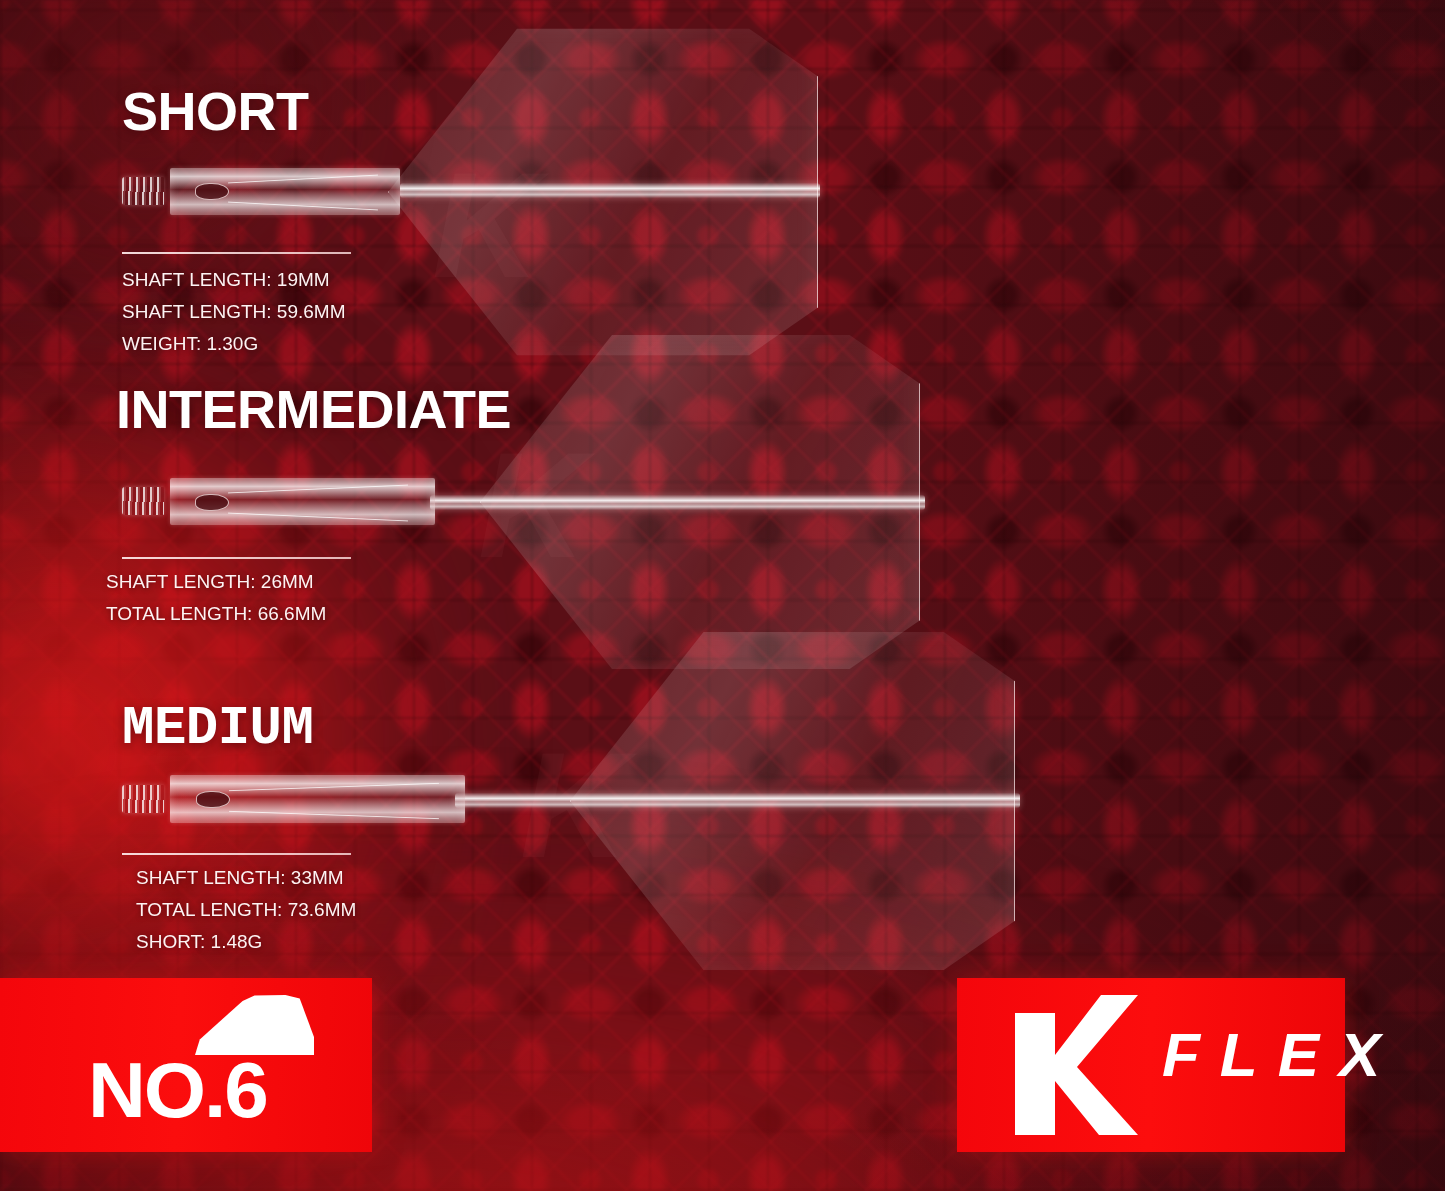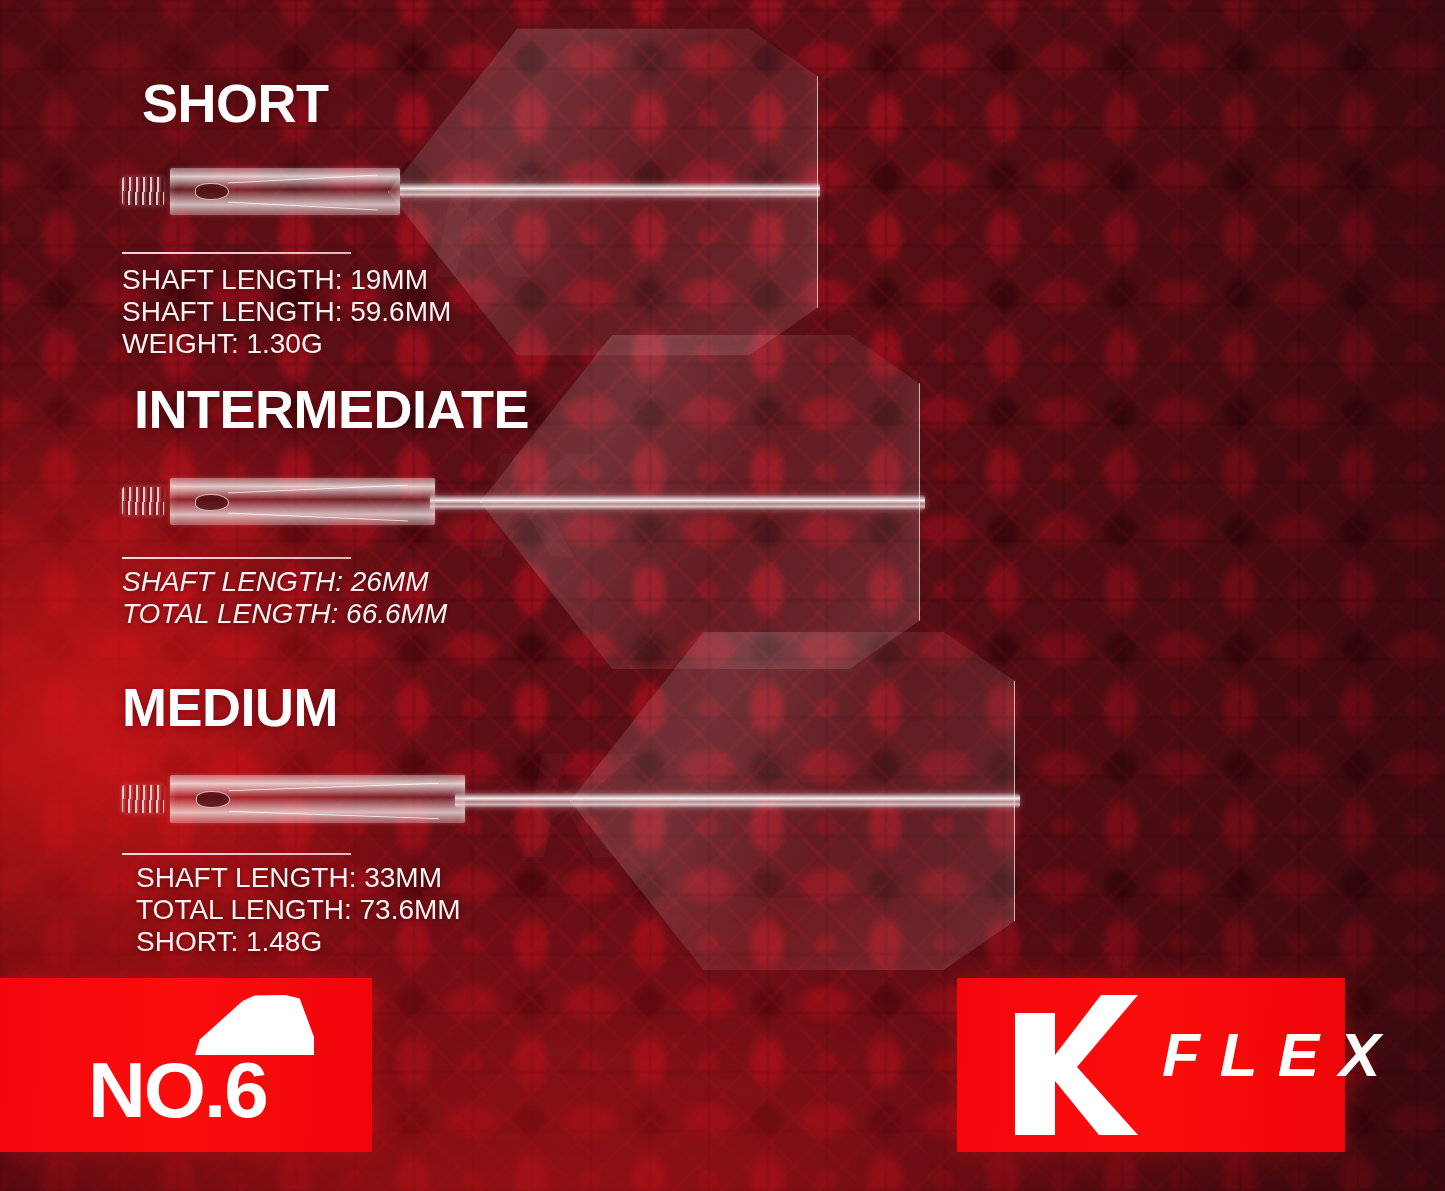--- a/index.html
+++ b/index.html
@@ -157,21 +157,21 @@
     text-shadow:0 2px 10px rgba(60,5,10,.55);
   }
   .divider {
     position:absolute;
     height:1.5px; width:229px;
     background:linear-gradient(90deg, rgba(255,235,235,.92), rgba(255,225,225,.80));
   }
   .specs {
     position:absolute;
     color:#fdf3f3;
-    font-size:28px;
+    font-size:19px;
     line-height:32px;
     white-space:nowrap;
     text-shadow:0 1px 5px rgba(50,4,9,.60);
   }
 
   
   .badge-no6 {
     position:absolute;
     left:0; top:978px; width:372px; height:174px;
     background:linear-gradient(92deg,#f4060b 0%, #fb0d0d 48%, #ef0509 100%);
@@ -244,56 +244,56 @@
     <div class="shaft-thin" style="left:400px; top:183px; width:420px;"></div>
 
     <div class="socket" style="left:170px; top:168px; width:230px; height:47px;"></div>
     <div class="socket-hole" style="left:195px; top:183px; width:34px; height:17px;"></div>
     <div class="vgroove" style="left:228px; top:178px; width:150px; transform:rotate(-3deg);"></div>
     <div class="vgroove" style="left:228px; top:205px; width:150px; transform:rotate(3deg);"></div>
 
     <div class="thread" style="left:122px; top:177px;"></div>
   </div>
 
-  <div class="sec-title" style="left:122px; top:76px;margin-left:20px;">SHORT</div>
+  <div class="sec-title" style="left:122px; top:84px;">SHORT</div>
   <div class="divider" style="left:122px; top:252px;"></div>
   <div class="specs" style="left:122px; top:264px;">
     <div>SHAFT LENGTH: 19MM</div>
     <div>SHAFT LENGTH: 59.6MM</div>
     <div>WEIGHT: 1.30G</div>
   </div>
 
   <div class="dart">
     <div class="flight" style="left:480px; top:328px; width:440px; height:348px;"></div>
     <div class="shaft-thin" style="left:430px; top:495px; width:495px;"></div>
     <div class="socket" style="left:170px; top:478px; width:265px; height:47px;"></div>
     <div class="socket-hole" style="left:195px; top:494px; width:34px; height:17px;"></div>
     <div class="vgroove" style="left:228px; top:488px; width:180px; transform:rotate(-2.5deg);"></div>
     <div class="vgroove" style="left:228px; top:516px; width:180px; transform:rotate(2.5deg);"></div>
     <div class="thread" style="left:122px; top:487px;"></div>
   </div>
 
-  <div class="sec-title" style="left:134px; top:382px;">INTERMEDIATE</div>
+  <div class="sec-title" style="left:116px; top:382px;">INTERMEDIATE</div>
   <div class="divider" style="left:122px; top:557px;"></div>
-  <div class="specs" style="left:122px; top:566px;font-style:italic;">
+  <div class="specs" style="left:106px; top:566px;">
     <div>SHAFT LENGTH: 26MM</div>
     <div>TOTAL LENGTH: 66.6MM</div>
   </div>
 
   <div class="dart">
     <div class="flight" style="left:570px; top:625px; width:445px; height:352px;"></div>
     <div class="shaft-thin" style="left:455px; top:793px; width:565px;"></div>
     <div class="socket" style="left:170px; top:775px; width:295px; height:48px;"></div>
     <div class="socket-hole" style="left:196px; top:791px; width:34px; height:17px;"></div>
     <div class="vgroove" style="left:229px; top:786px; width:210px; transform:rotate(-2deg);"></div>
     <div class="vgroove" style="left:229px; top:814px; width:210px; transform:rotate(2deg);"></div>
     <div class="thread" style="left:122px; top:785px;"></div>
   </div>
 
-  <div class="sec-title" style="left:122px; top:680px;">MEDIUM</div>
+  <div class="sec-title" style="left:122px; top:702px;font-family:Liberation Mono, monospace;">MEDIUM</div>
   <div class="divider" style="left:122px; top:853px;"></div>
   <div class="specs" style="left:136px; top:862px;">
     <div>SHAFT LENGTH: 33MM</div>
     <div>TOTAL LENGTH: 73.6MM</div>
     <div>SHORT: 1.48G</div>
   </div>
 
   <div class="badge-no6">
     <div class="no6-flight"></div>
     <div class="no6-text">NO.6</div>

